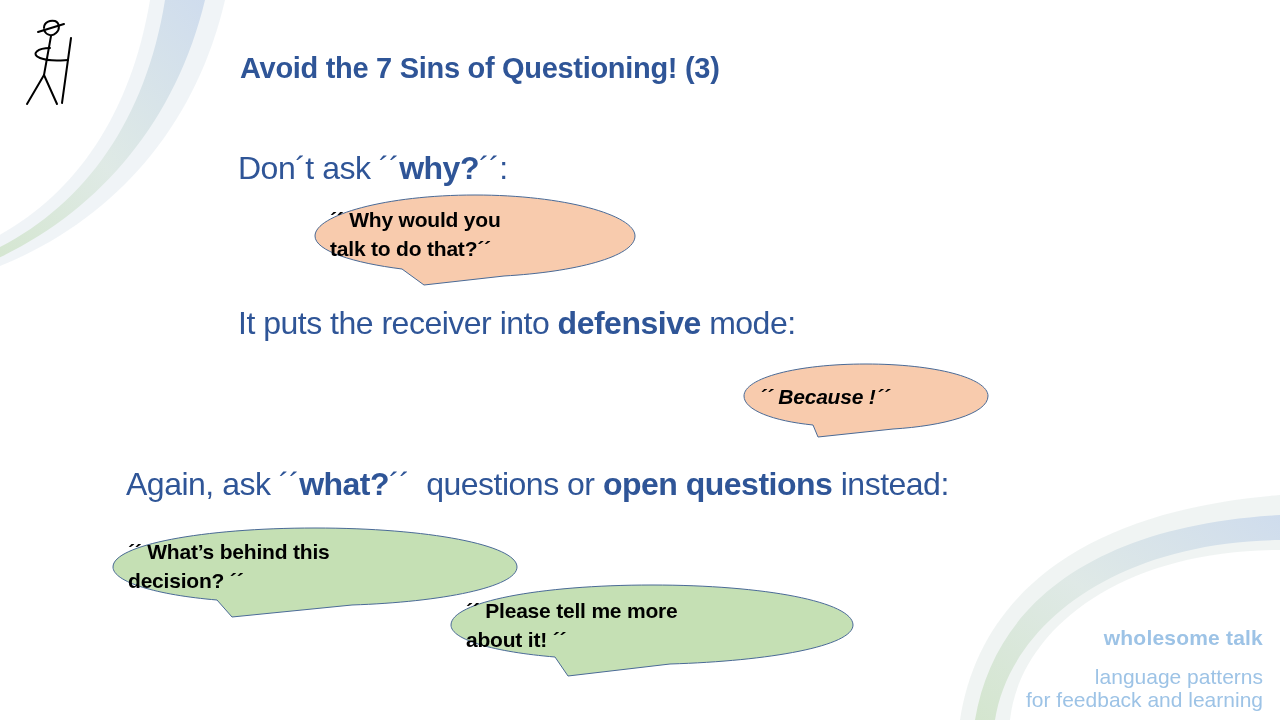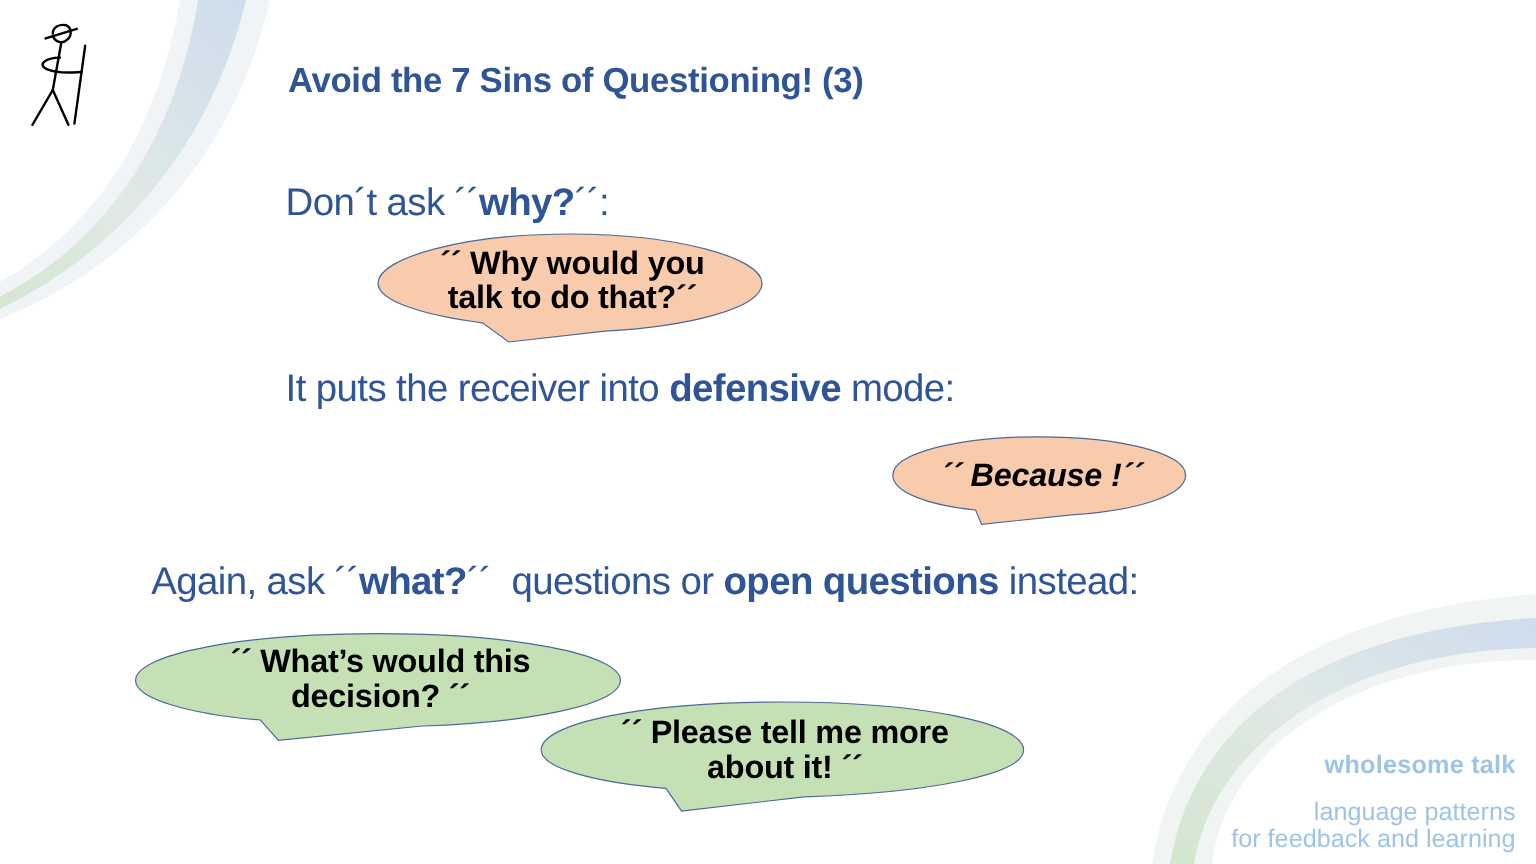--- a/index.html
+++ b/index.html
@@ -16,22 +16,22 @@
       letter-spacing: -0.3px; white-space: nowrap;
     }
     .line {
       position: absolute; color: #2F5597; font-size: 32px; white-space: nowrap;
       letter-spacing: -0.5px;
     }
     .line b { font-weight: bold; }
     .bubble { position: absolute; }
     .bubble svg { position: absolute; left: 0; top: 0; overflow: visible; }
     .bubble .txt {
-      position: absolute; left: 4px; right: 0; text-align: center;
-      color: #000; font-size: 27px; line-height: 29px; font-weight: bold;
+      position: absolute; left: 16px; right: 0; text-align: left;
+      color: #000; font-size: 21px; line-height: 29px; font-weight: bold;
       letter-spacing: -0.2px;
     }
     .brand { position: absolute; right: 17px; text-align: right; color: #9DC3E6; white-space: nowrap; margin-top: 20px; }
     .brand-name { top: 606px; font-size: 21px; font-weight: bold; letter-spacing: 0.2px; }
     .brand-tag { top: 645px; font-size: 21px; line-height: 23px; }
   </style>
 </head>
 <body>
 
 <svg class="arc" width="260" height="290" style="left:0;top:0">
@@ -99,21 +99,21 @@
 
 <div class="line" style="left:126px;top:466px;">
   <span>Again, ask ´´</span><b>what?</b><span style="white-space:pre">´´  questions or </span><b>open questions</b><span> instead:</span>
 </div>
 
 <div class="bubble" style="left:112px;top:527px;width:406px;height:90px;">
   <svg width="406" height="90">
     <path d="M 203 1 C 316 1, 405 18, 405 40 C 405 60, 330 75, 240 78 L 120 90 L 105 73 C 45 68, 1 55, 1 40 C 1 18, 90 1, 203 1 Z" fill="#C5E0B4" stroke="#4A6A96" stroke-width="1"></path>
   </svg>
   <div class="txt" style="top:10px;">
-    <div>´´ What’s would this</div>
+    <div>´´ What’s behind this</div>
     <div>decision? ´´</div>
   </div>
 </div>
 
 <div class="bubble" style="left:450px;top:584px;width:404px;height:92px;">
   <svg width="404" height="92">
     <path d="M 202 1 C 315 1, 403 18, 403 41 C 403 62, 320 77, 220 80 L 118 92 L 105 73 C 45 68, 1 56, 1 41 C 1 18, 89 1, 202 1 Z" fill="#C5E0B4" stroke="#4A6A96" stroke-width="1"></path>
   </svg>
   <div class="txt" style="top:12px;">
     <div>´´ Please tell me more</div>

